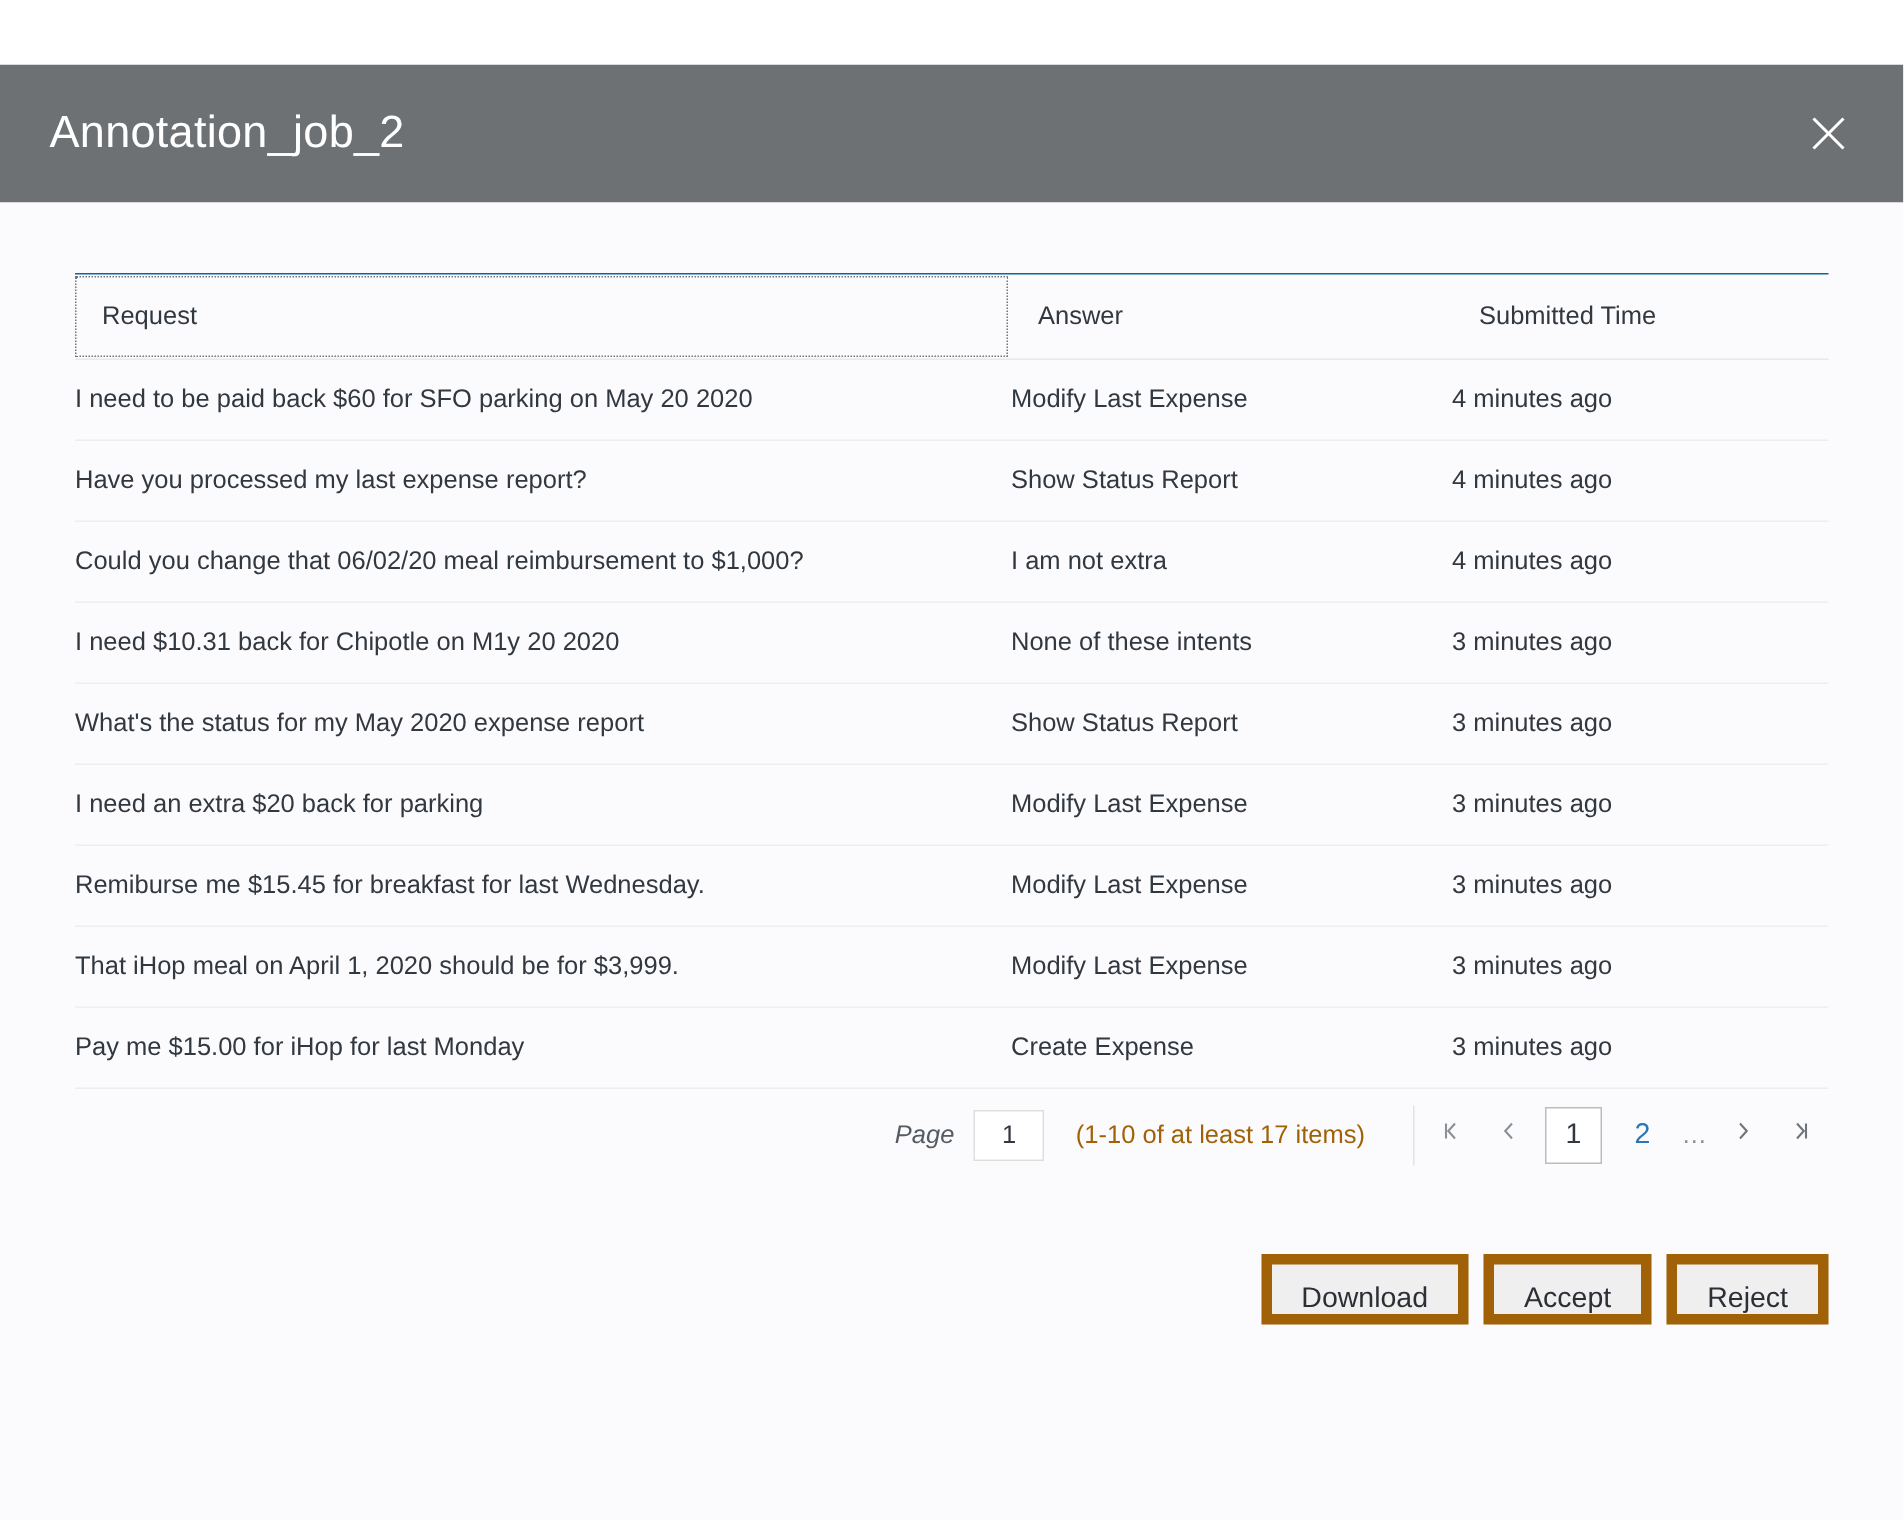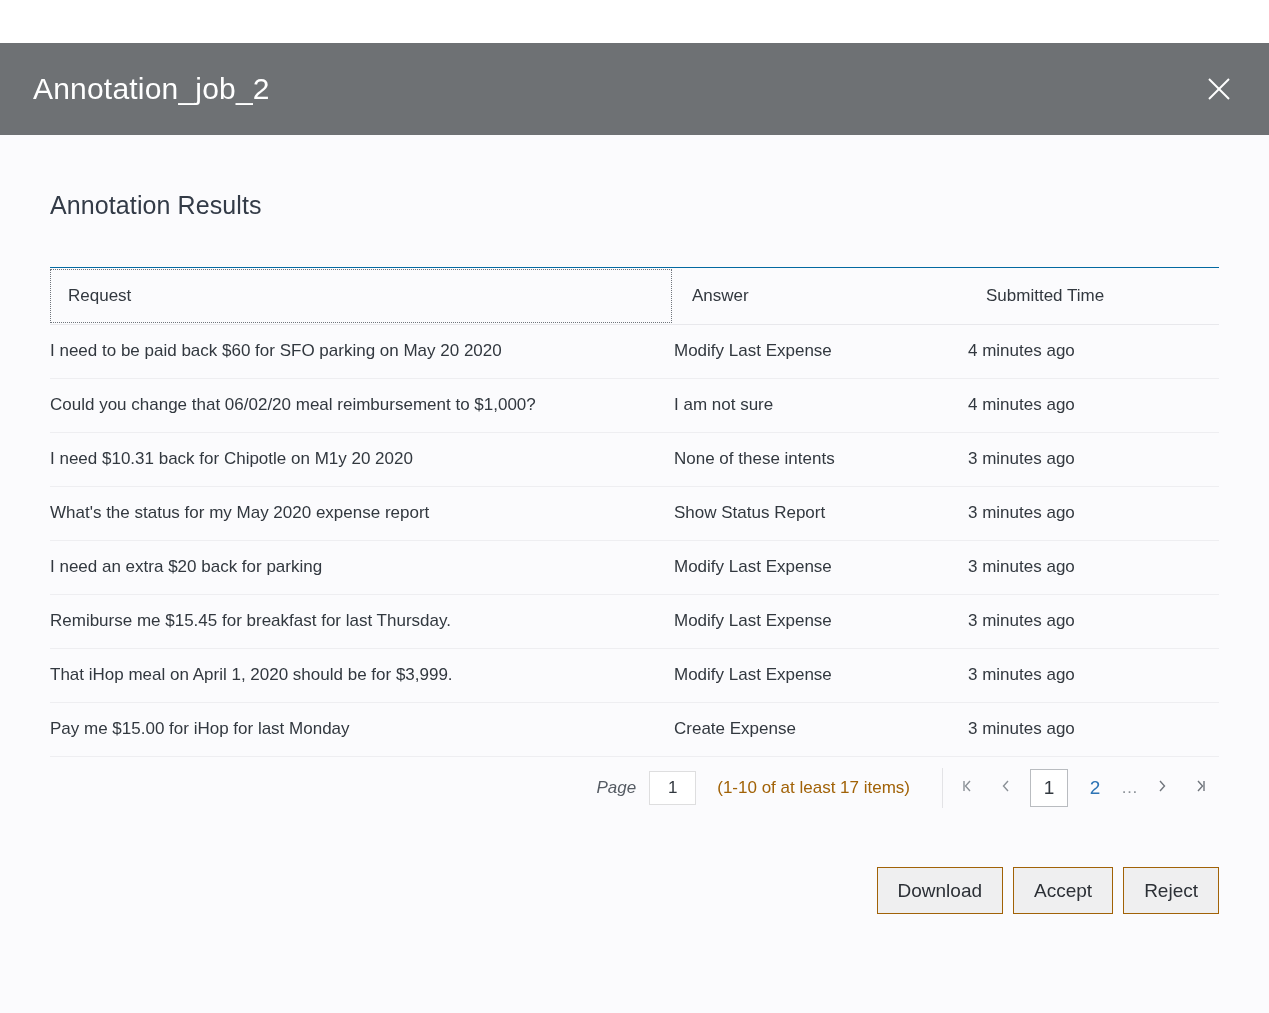--- a/index.html
+++ b/index.html
@@ -207,21 +207,21 @@
     width: 1169px;
     margin-top: 48px;
     display: flex;
     justify-content: flex-end;
     gap: 10px;
   }
   .btn {
     height: 47px;
     padding: 0 20px;
     background: #efeff0;
-    border: 1px solid #a16207;
+    border: 7px solid #a16207;
     font-size: 19px;
     color: #2c3036;
     font-family: "Liberation Sans", sans-serif;
     cursor: pointer;
     line-height: 45px;
   }
 </style>
 </head>
 <body>
 
@@ -234,21 +234,20 @@
         <svg width="30" height="30" viewBox="0 0 30 30" aria-hidden="true">
           <line x1="5" y1="5" x2="25" y2="25" stroke="#ffffff" stroke-width="2"></line>
           <line x1="25" y1="5" x2="5" y2="25" stroke="#ffffff" stroke-width="2"></line>
         </svg>
       </span>
     </button>
   </div>
 
   <div class="dialog-body">
 
-    <div class="section-title">Annotation Results</div>
 
     <div class="table-wrap">
       <table class="results">
         <thead>
           <tr>
             <th class="col-request focused">
               <div class="hd-inner">
                   <span>Request</span>
                 </div>
             </th>
@@ -264,41 +263,46 @@
             </th>
           </tr>
         </thead>
         <tbody>
           <tr>
             <td>I need to be paid back $60 for SFO parking on May 20 2020</td>
             <td>Modify Last Expense</td>
             <td>4 minutes ago</td>
           </tr>
           <tr>
+            <td>Have you processed my last expense report?</td>
+            <td>Show Status Report</td>
+            <td>4 minutes ago</td>
+          </tr>
+          <tr>
             <td>Could you change that 06/02/20 meal reimbursement to $1,000?</td>
-            <td>I am not sure</td>
+            <td>I am not extra</td>
             <td>4 minutes ago</td>
           </tr>
           <tr>
             <td>I need $10.31 back for Chipotle on M1y 20 2020</td>
             <td>None of these intents</td>
             <td>3 minutes ago</td>
           </tr>
           <tr>
             <td>What's the status for my May 2020 expense report</td>
             <td>Show Status Report</td>
             <td>3 minutes ago</td>
           </tr>
           <tr>
             <td>I need an extra $20 back for parking</td>
             <td>Modify Last Expense</td>
             <td>3 minutes ago</td>
           </tr>
           <tr>
-            <td>Remiburse me $15.45 for breakfast for last Thursday.</td>
+            <td>Remiburse me $15.45 for breakfast for last Wednesday.</td>
             <td>Modify Last Expense</td>
             <td>3 minutes ago</td>
           </tr>
           <tr>
             <td>That iHop meal on April 1, 2020 should be for $3,999.</td>
             <td>Modify Last Expense</td>
             <td>3 minutes ago</td>
           </tr>
           <tr>
             <td>Pay me $15.00 for iHop for last Monday</td>

